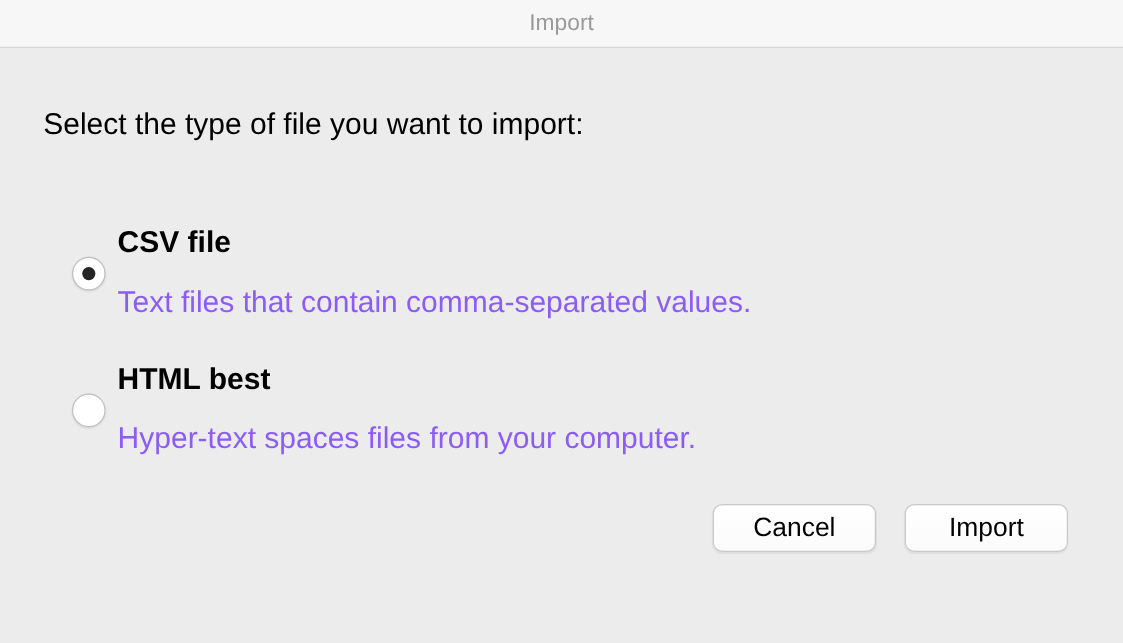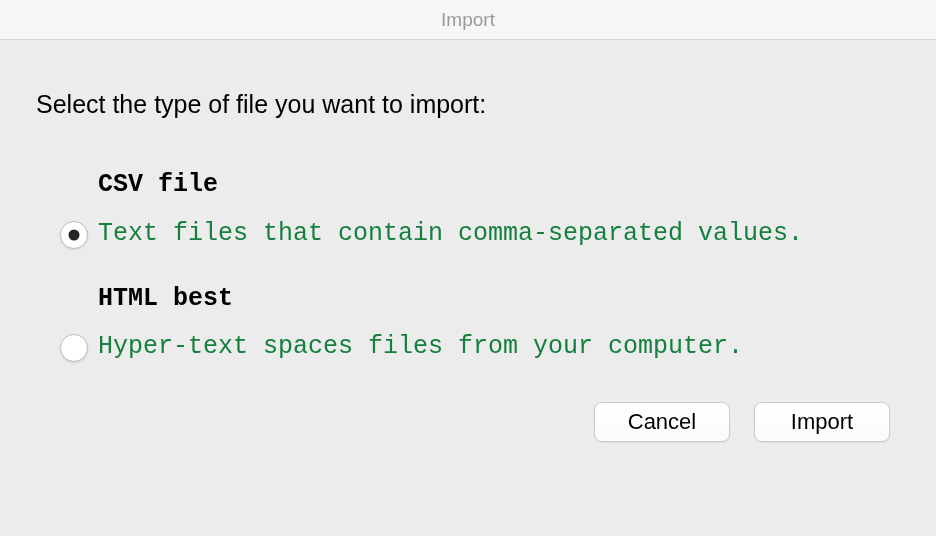--- a/index.html
+++ b/index.html
@@ -26,31 +26,30 @@
       font-size: 19px;
       color: #9a9a9a;
       font-weight: 400;
     }
     .content {
       padding: 50px 36px 30px 36px;
     }
     .prompt {
       font-size: 25px;
       color: #000;
-      margin-bottom: 52px;
+      margin-bottom: 70px;
       font-weight: 400;
     }
     .option-group {
       padding-left: 24px;
     }
     .option {
       margin-bottom: 36px;
       display: flex;
-      align-items: flex-end;
-      font-family: Liberation Mono, monospace;
+      align-items: center;
     }
     .option:last-of-type {
       margin-bottom: 40px;
     }
     .radio {
       width: 28px;
       height: 28px;
       border-radius: 50%;
       background: #fff;
       border: 1px solid #bfbfbf;
@@ -79,21 +78,21 @@
       font-size: 25px;
       font-weight: 700;
       color: #000;
       display: block;
       margin-bottom: 20px;
       line-height: 1.1;
     }
     .option-desc {
       font-size: 25px;
       font-weight: 400;
-      color: #15803d;
+      color: #8b5cf6;
       line-height: 1.2;
       margin-top: 16px;
     }
     .button-row {
       display: flex;
       justify-content: flex-end;
       gap: 24px;
       padding-right: 10px;
     }
     .btn {

